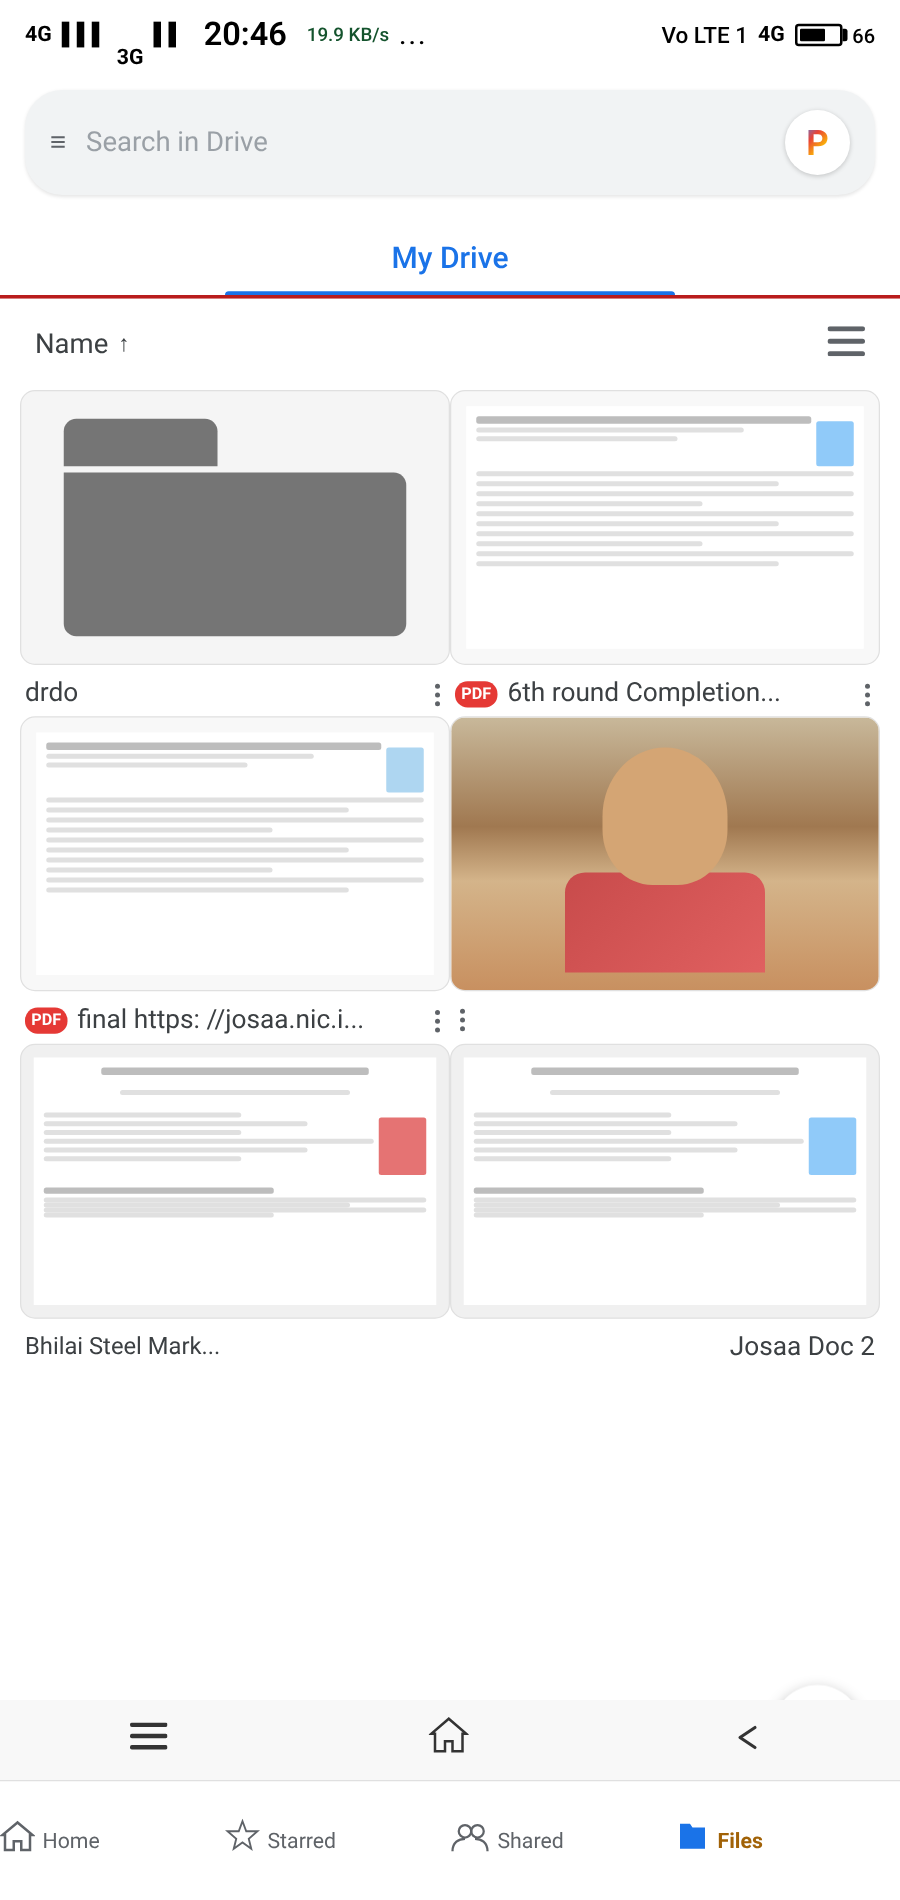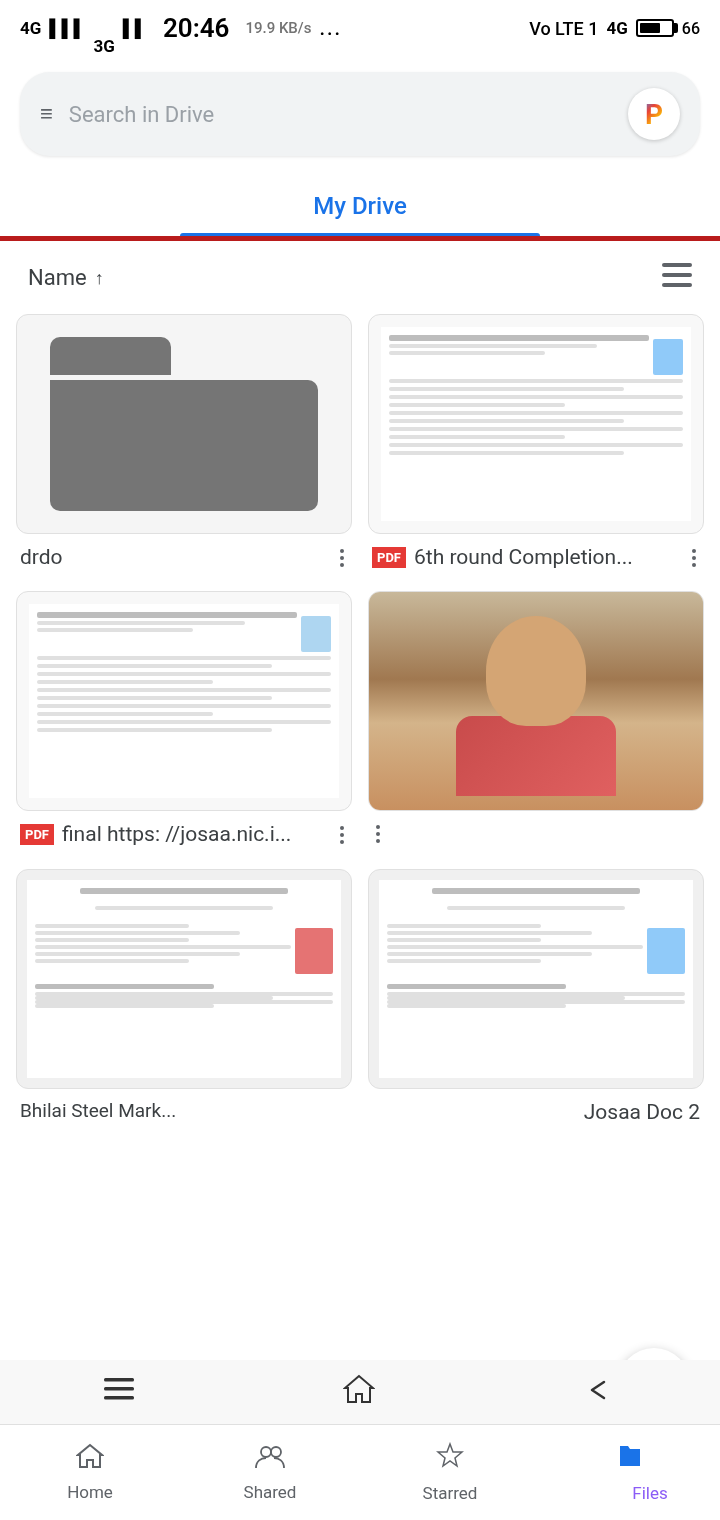--- a/index.html
+++ b/index.html
@@ -107,21 +107,21 @@
       font-weight: 700;
       background: linear-gradient(135deg, #4285f4 0%, #ea4335 33%, #fbbc04 66%, #34a853 100%);
       -webkit-background-clip: text;
       -webkit-text-fill-color: transparent;
       background-clip: text;
     }
 
     
     .tabs {
       display: flex;
-      border-bottom: 5px solid #b91c1c;
+      border-bottom: 3px solid #b91c1c;
       background: #fff;
     }
     .tab {
       flex: 1;
       text-align: center;
       padding: 20px 0 16px;
       font-size: 24px;
       font-weight: 500;
       color: #5f6368;
       cursor: pointer;
@@ -161,21 +161,20 @@
     }
     .list-view-icon {
       font-size: 28px;
       color: #5f6368;
     }
 
     
     .files-grid {
       display: grid;
       grid-template-columns: 1fr 1fr;
-      gap: 16px;
       padding: 0 16px 100px;
     }
 
     .file-item {
       display: flex;
       flex-direction: column;
       position: relative;
     }
 
     .file-thumbnail {
@@ -263,21 +262,21 @@
       align-items: center;
       gap: 8px;
       flex: 1;
     }
     .pdf-badge {
       background: #e53935;
       color: #fff;
       font-size: 13px;
       font-weight: 700;
       padding: 3px 5px;
-      border-radius: 0;
+      border-radius: 10px;
       flex-shrink: 0;
     }
     .img-badge {
       background: #e53935;
       color: #fff;
       font-size: 16px;
       padding: 3px 5px;
       border-radius: 3px;
       flex-shrink: 0;
       display: flex;
@@ -336,36 +335,36 @@
       height: 96px;
       background: #fff;
       border-top: 1px solid #e0e0e0;
       display: flex;
       align-items: center;
       justify-content: space-around;
       z-index: 200;
     }
     .nav-item {
       display: flex;
-      flex-direction: column;
+      flex-direction: row;
       align-items: center;
       gap: 6px;
       cursor: pointer;
       flex: 1;
     }
     .nav-icon {
       font-size: 28px;
       color: #5f6368;
     }
     .nav-icon.active { color: #1a73e8; }
     .nav-label {
       font-size: 17px;
       color: #5f6368;
     }
-    .nav-label.active { color: #8b5cf6; font-weight: 400; margin-left: 40px; }
+    .nav-label.active { color: #a16207; font-weight: 700; }
 
     
     .android-nav {
       position: fixed;
       bottom: 96px;
       left: 0;
       width: 720px;
       height: 64px;
       background: #f8f8f8;
       display: flex;
@@ -377,21 +376,21 @@
 </head>
 <body>
 
 <div class="status-bar">
   <div class="status-left">
     <span style="font-size:17px;font-weight:700;">4G</span>
     <span style="font-size:17px;">▌▌▌</span>
     <span style="font-size:17px;font-weight:700;margin-top:36px;">3G</span>
     <span style="font-size:17px;">▌▌</span>
     <span class="status-time">20:46</span>
-    <span style="font-size:15px;color:#737373;">19.9 KB/s</span>
+    <span style="font-size:15px;color:#14532d;">19.9 KB/s</span>
     <span style="font-size:20px;letter-spacing:2px;">...</span>
   </div>
   <div class="status-right">
     <span style="font-size:18px;">Vo LTE 1</span>
     <span style="font-size:17px;font-weight:700;">4G</span>
     <div class="battery-icon">
       <div class="battery-fill"></div>
       <div class="battery-tip"></div>
     </div>
     <span style="font-size:16px;">66</span>
@@ -622,36 +621,36 @@
   <div class="nav-item">
     <span class="nav-icon">
       <svg width="28" height="26" viewBox="0 0 28 26" fill="none">
         <path d="M14 2 L2 12 L4 12 L4 24 L11 24 L11 17 L17 17 L17 24 L24 24 L24 12 L26 12 Z" stroke="#5f6368" stroke-width="2" fill="none"></path>
       </svg>
     </span>
     <span class="nav-label">Home</span>
   </div>
   <div class="nav-item">
     <span class="nav-icon">
+      <svg width="28" height="28" viewBox="0 0 28 28" fill="none">
+        <path d="M14 2 L17 10 L26 10 L19 16 L21 24 L14 19 L7 24 L9 16 L2 10 L11 10 Z" stroke="#5f6368" stroke-width="1.5" fill="none"></path>
+      </svg>
+    </span>
+    <span class="nav-label">Starred</span>
+  </div>
+  <div class="nav-item">
+    <span class="nav-icon">
       <svg width="32" height="26" viewBox="0 0 32 26" fill="none">
         <circle cx="12" cy="9" r="5" stroke="#5f6368" stroke-width="1.8" fill="none"></circle>
         <circle cx="22" cy="9" r="5" stroke="#5f6368" stroke-width="1.8" fill="none"></circle>
         <path d="M2 25 C2 18 7 15 12 15" stroke="#5f6368" stroke-width="1.8" fill="none"></path>
         <path d="M30 25 C30 18 25 15 20 15" stroke="#5f6368" stroke-width="1.8" fill="none"></path>
       </svg>
     </span>
     <span class="nav-label">Shared</span>
-  </div>
-  <div class="nav-item">
-    <span class="nav-icon">
-      <svg width="28" height="28" viewBox="0 0 28 28" fill="none">
-        <path d="M14 2 L17 10 L26 10 L19 16 L21 24 L14 19 L7 24 L9 16 L2 10 L11 10 Z" stroke="#5f6368" stroke-width="1.5" fill="none"></path>
-      </svg>
-    </span>
-    <span class="nav-label">Starred</span>
   </div>
   <div class="nav-item">
     <span class="nav-icon active">
       <svg width="28" height="28" viewBox="0 0 28 28" fill="none">
         <path d="M4 4 L12 4 L14 7 L24 7 L24 24 L4 24 Z" fill="#1a73e8"></path>
       </svg>
     </span>
     <span class="nav-label active">Files</span>
   </div>
 </div>

